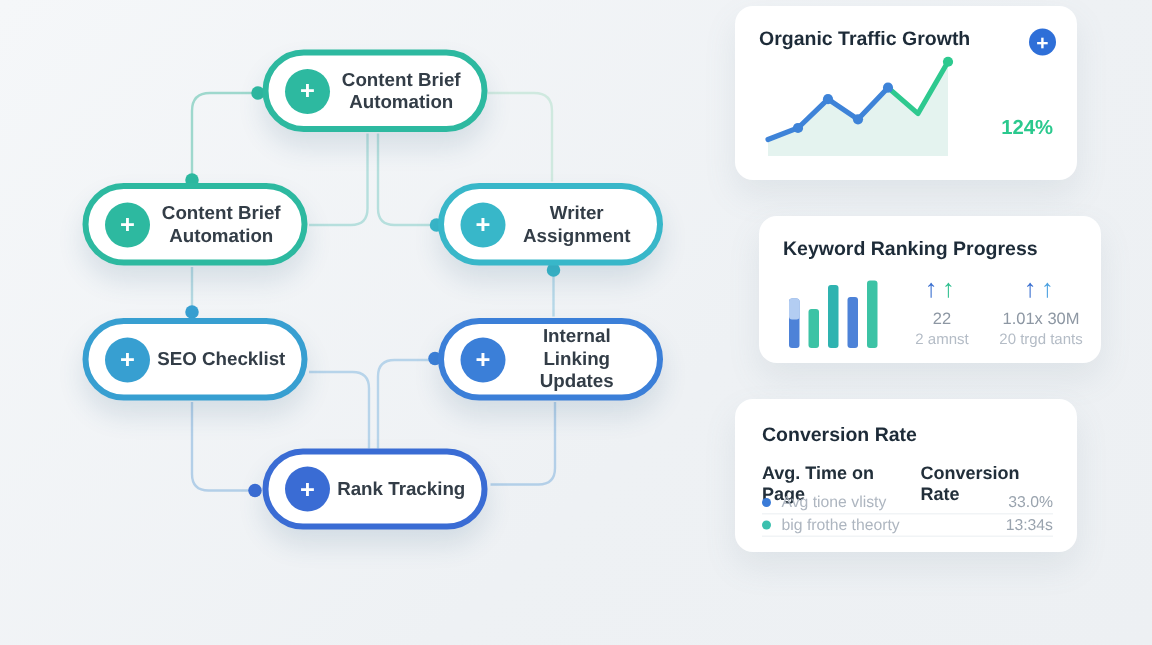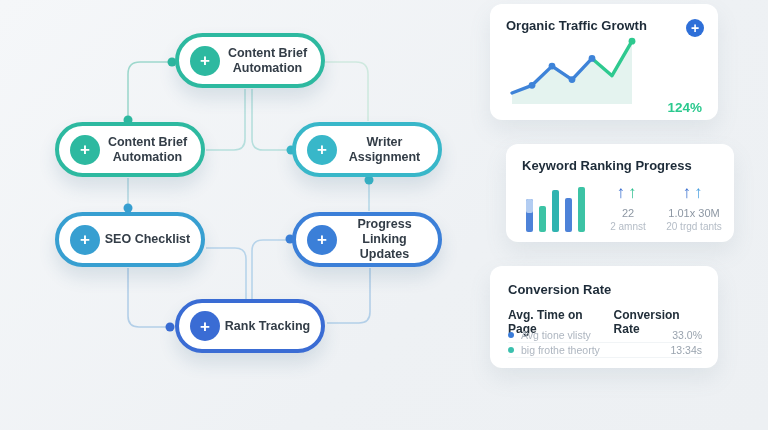--- a/index.html
+++ b/index.html
@@ -35,21 +35,21 @@
     position:absolute; left:490px; width:228px; background:#fff;
     border-radius:12px; box-shadow:0 10px 22px rgba(110,130,150,.12);
   }
   .card-title { position:absolute; left:16px; top:14px; font-size:13px; font-weight:bold; color:#1d2b38; }
 
   .add-btn {
     position:absolute; right:14px; top:15px; width:18px; height:18px; border-radius:50%;
     background:#2e6fd8; color:#fff; font-size:14px; font-weight:bold;
     display:flex; align-items:center; justify-content:center; line-height:1; cursor:pointer; border:none;
   }
-  .growth { position:absolute; right:16px; bottom:5px; font-size:13.5px; font-weight:bold; color:#2bc98e; }
+  .growth { position:absolute; right:16px; bottom:28px; font-size:13.5px; font-weight:bold; color:#2bc98e; }
   .traffic-chart { position:absolute; left:14px; top:30px; }
 
   .bars-chart { position:absolute; left:20px; top:42px; }
   .stat-group { position:absolute; top:40px; text-align:center; }
   .stat-arrows { font-size:17px; font-weight:bold; letter-spacing:3px; line-height:1.1; }
   .arrow-blue { color:#3a6fd0; }
   .arrow-green { color:#2fbf8f; }
   .arrow-cyan { color:#4aa0e0; }
   .stat-value { font-size:11px; color:#8d97a3; margin-top:4px; }
   .stat-caption { font-size:10px; color:#b4bcc6; margin-top:2px; }
@@ -114,21 +114,21 @@
     <span class="node-label">Writer Assignment</span>
   </div>
 
   <div class="flow-node" style="left: 55px; top: 212px; width: 150px; height: 55px; border-color: rgb(55, 159, 209);">
     <span class="node-icon" style="background-color: rgb(55, 159, 209);">+</span>
     <span class="node-label">SEO Checklist</span>
   </div>
 
   <div class="flow-node" style="left: 292px; top: 212px; width: 150px; height: 55px; border-color: rgb(59, 127, 216);">
     <span class="node-icon" style="background-color: rgb(59, 127, 216);">+</span>
-    <span class="node-label">Progress Linking Updates</span>
+    <span class="node-label">Internal Linking Updates</span>
   </div>
 
   <div class="flow-node" style="left: 175px; top: 299px; width: 150px; height: 54px; border-color: rgb(58, 108, 212);">
     <span class="node-icon" style="background-color: rgb(58, 108, 212);">+</span>
     <span class="node-label">Rank Tracking</span>
   </div>
 
   <div class="card" style="top:4px; height:116px;">
     <div class="card-title">Organic Traffic Growth</div>
     <button class="add-btn">+</button>

